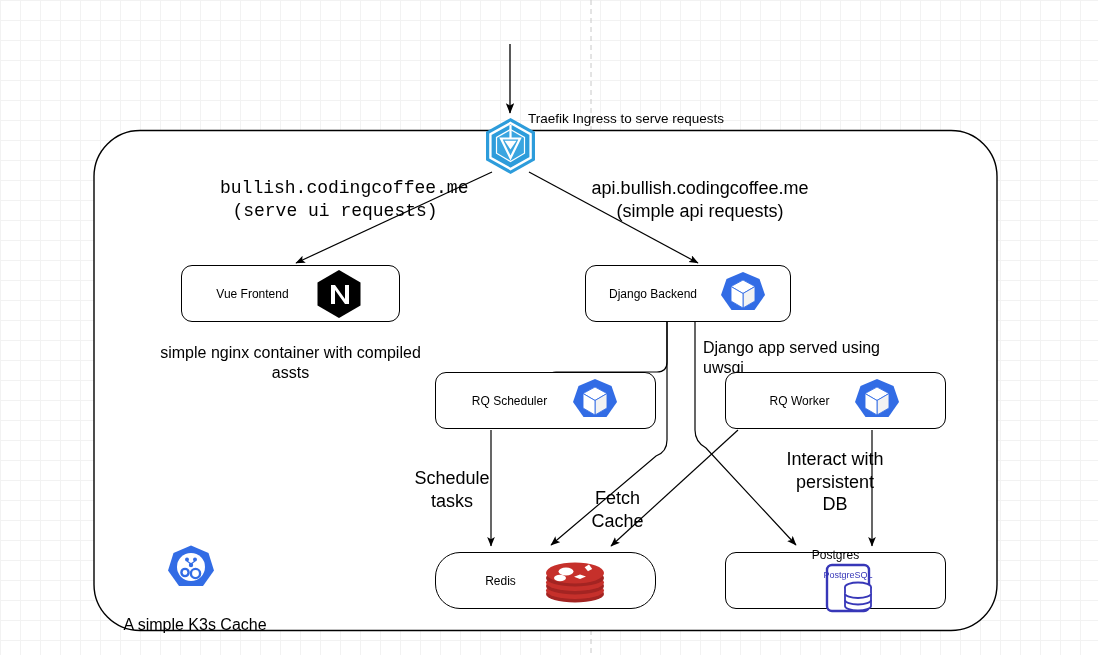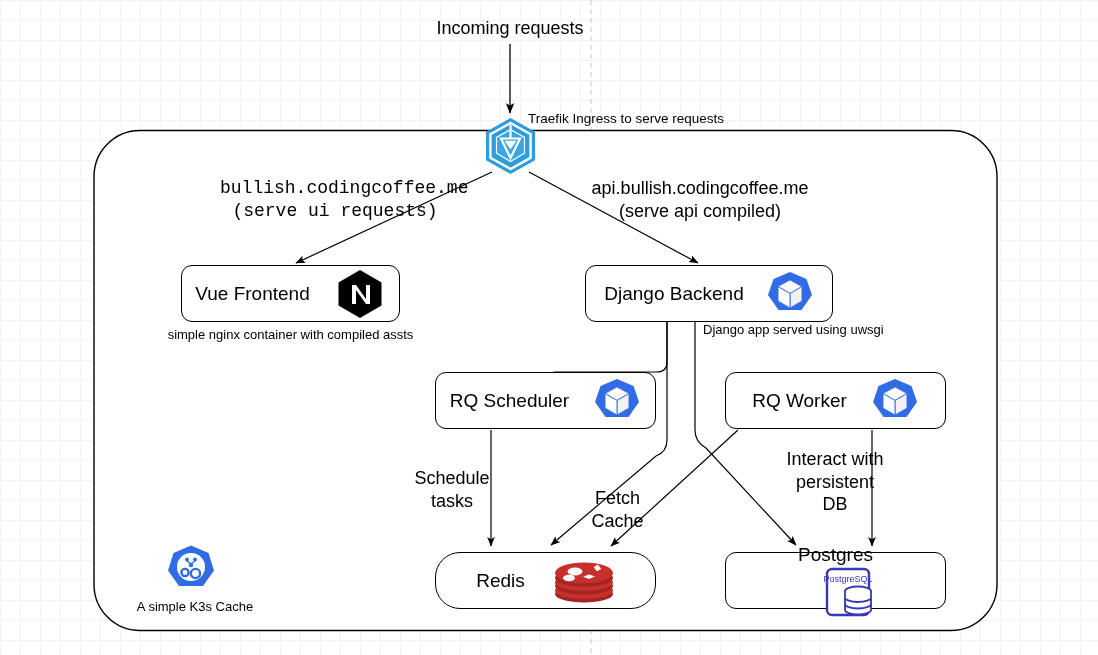--- a/index.html
+++ b/index.html
@@ -41,32 +41,32 @@
     position: absolute;
     background: #ffffff;
     border: 1px solid #000000;
     border-radius: 11px;
     display: flex;
     align-items: center;
     justify-content: center;
     box-sizing: border-box;
   }
   .node-label {
-    font-size: 19px;
+    font-size: 12px;
     color: #000000;
   }
   .node-icon {
     display: flex;
     align-items: center;
     justify-content: center;
   }
   .big-label { font-size: 18px; }
   .mid-label { font-size: 18px; }
   .small-label { font-size: 13.5px; }
-  .cap-label { font-size: 13px; }
+  .cap-label { font-size: 16px; margin-top: 16px; }
 </style>
 </head>
 <body>
 
 <div id="canvas">
 
   <svg class="layer">
     <line x1="591" y1="0" x2="591" y2="655" stroke="#c8c8c8" stroke-width="1" stroke-dasharray="5 4"></line>
   </svg>
 
@@ -95,51 +95,50 @@
 
     <path d="M695,322 L695,365 Q695,374 706,374 L726,374" fill="none" stroke="#000000" stroke-width="1.2" opacity="0"></path>
 
     <line x1="491" y1="430" x2="491" y2="546" stroke="#000000" stroke-width="1.2" marker-end="url(#arrowhead)"></line>
 
     <line x1="738" y1="430" x2="611" y2="546" stroke="#000000" stroke-width="1.2" marker-end="url(#arrowhead)"></line>
 
     <line x1="872" y1="430" x2="872" y2="546" stroke="#000000" stroke-width="1.2" marker-end="url(#arrowhead)"></line>
   </svg>
 
-  <div class="lbl big-label" style="left:400px; top:17px; width:220px;">Incoming requests</div>
 
   <div class="node-icon" style="position:absolute; left:482px; top:116px; width:57px; height:60px;">
     <svg width="57" height="60" viewBox="0 0 57 60">
       <polygon points="28.5,2 53,15.8 53,44.2 28.5,58 4,44.2 4,15.8" fill="#2d9cdb"></polygon>
       <polygon points="28.5,7 48.6,18.3 48.6,41.7 28.5,53 8.4,41.7 8.4,18.3" fill="none" stroke="#ffffff" stroke-width="2.4"></polygon>
       <polygon points="28.5,13.5 42.5,21.4 42.5,37.2 28.5,45.5 14.5,37.2 14.5,21.4" fill="#3aa5e0" stroke="#ffffff" stroke-width="1.2"></polygon>
       <polygon points="19,22.5 38,22.5 28.5,42" fill="none" stroke="#ffffff" stroke-width="2.2"></polygon>
       <polygon points="22.5,24.8 34.5,24.8 28.5,33.5" fill="#ffffff"></polygon>
       <line x1="28.5" y1="9" x2="28.5" y2="22.5" stroke="#ffffff" stroke-width="2.2"></line>
     </svg>
   </div>
 
   <div class="lbl small-label" style="left:528px; top:111px; width:250px; text-align:left;">Traefik Ingress to serve requests</div>
 
   <div class="lbl mid-label" style="left:220px; top:177px; width:230px;font-family:Liberation Mono, monospace;"><span>bullish.codingcoffee.me</span><br><span>(serve ui requests)</span></div>
 
-  <div class="lbl mid-label" style="left:575px; top:177px; width:250px;"><span>api.bullish.codingcoffee.me</span><br><span>(serve api compiled)</span></div>
+  <div class="lbl mid-label" style="left:575px; top:177px; width:250px;"><span>api.bullish.codingcoffee.me</span><br><span>(simple api requests)</span></div>
 
   <div class="node-box" style="left:181px; top:265px; width:219px; height:57px;">
     <span class="node-label">Vue Frontend</span>
     <span class="node-icon" style="margin-left:24px;">
       <svg width="52" height="52" viewBox="0 0 52 52">
         <polygon points="26,2 47.5,14.5 47.5,37.5 26,50 4.5,37.5 4.5,14.5" fill="#000000"></polygon>
         <path d="M18,36 L18,17 L22,17 L32,31 L32,17 L36,17 L36,36 L32,36 L22,22 L22,36 Z" fill="#ffffff"></path>
       </svg>
     </span>
   </div>
   <div class="lbl cap-label" style="left:150px; top:327px; width:281px;">simple nginx container with compiled assts</div>
 
-  <div class="node-box" style="left:585px; top:265px; width:248px; height:57px;">
+  <div class="node-box" style="left:585px; top:265px; width:206px; height:57px;">
     <span class="node-label">Django Backend</span>
     <span class="node-icon" style="margin-left:22px;">
       <svg width="48" height="48" viewBox="0 0 48 48">
         <polygon points="24,2 40.5,9 46,25 35.5,40 12.5,40 2,25 7.5,9" fill="#326ce5"></polygon>
         <polygon points="24,10 36,16.5 36,31 24,38 12,31 12,16.5" fill="#ffffff"></polygon>
         <polygon points="24,10 36,16.5 24,23.5 12,16.5" fill="#ffffff" stroke="#326ce5" stroke-width="0.9"></polygon>
         <polygon points="24,23.5 36,16.5 36,31 24,38" fill="#f2f2f2" stroke="#326ce5" stroke-width="0.9"></polygon>
         <polygon points="12,16.5 24,23.5 24,38 12,31" fill="#ffffff" stroke="#326ce5" stroke-width="0.9"></polygon>
       </svg>
     </span>

